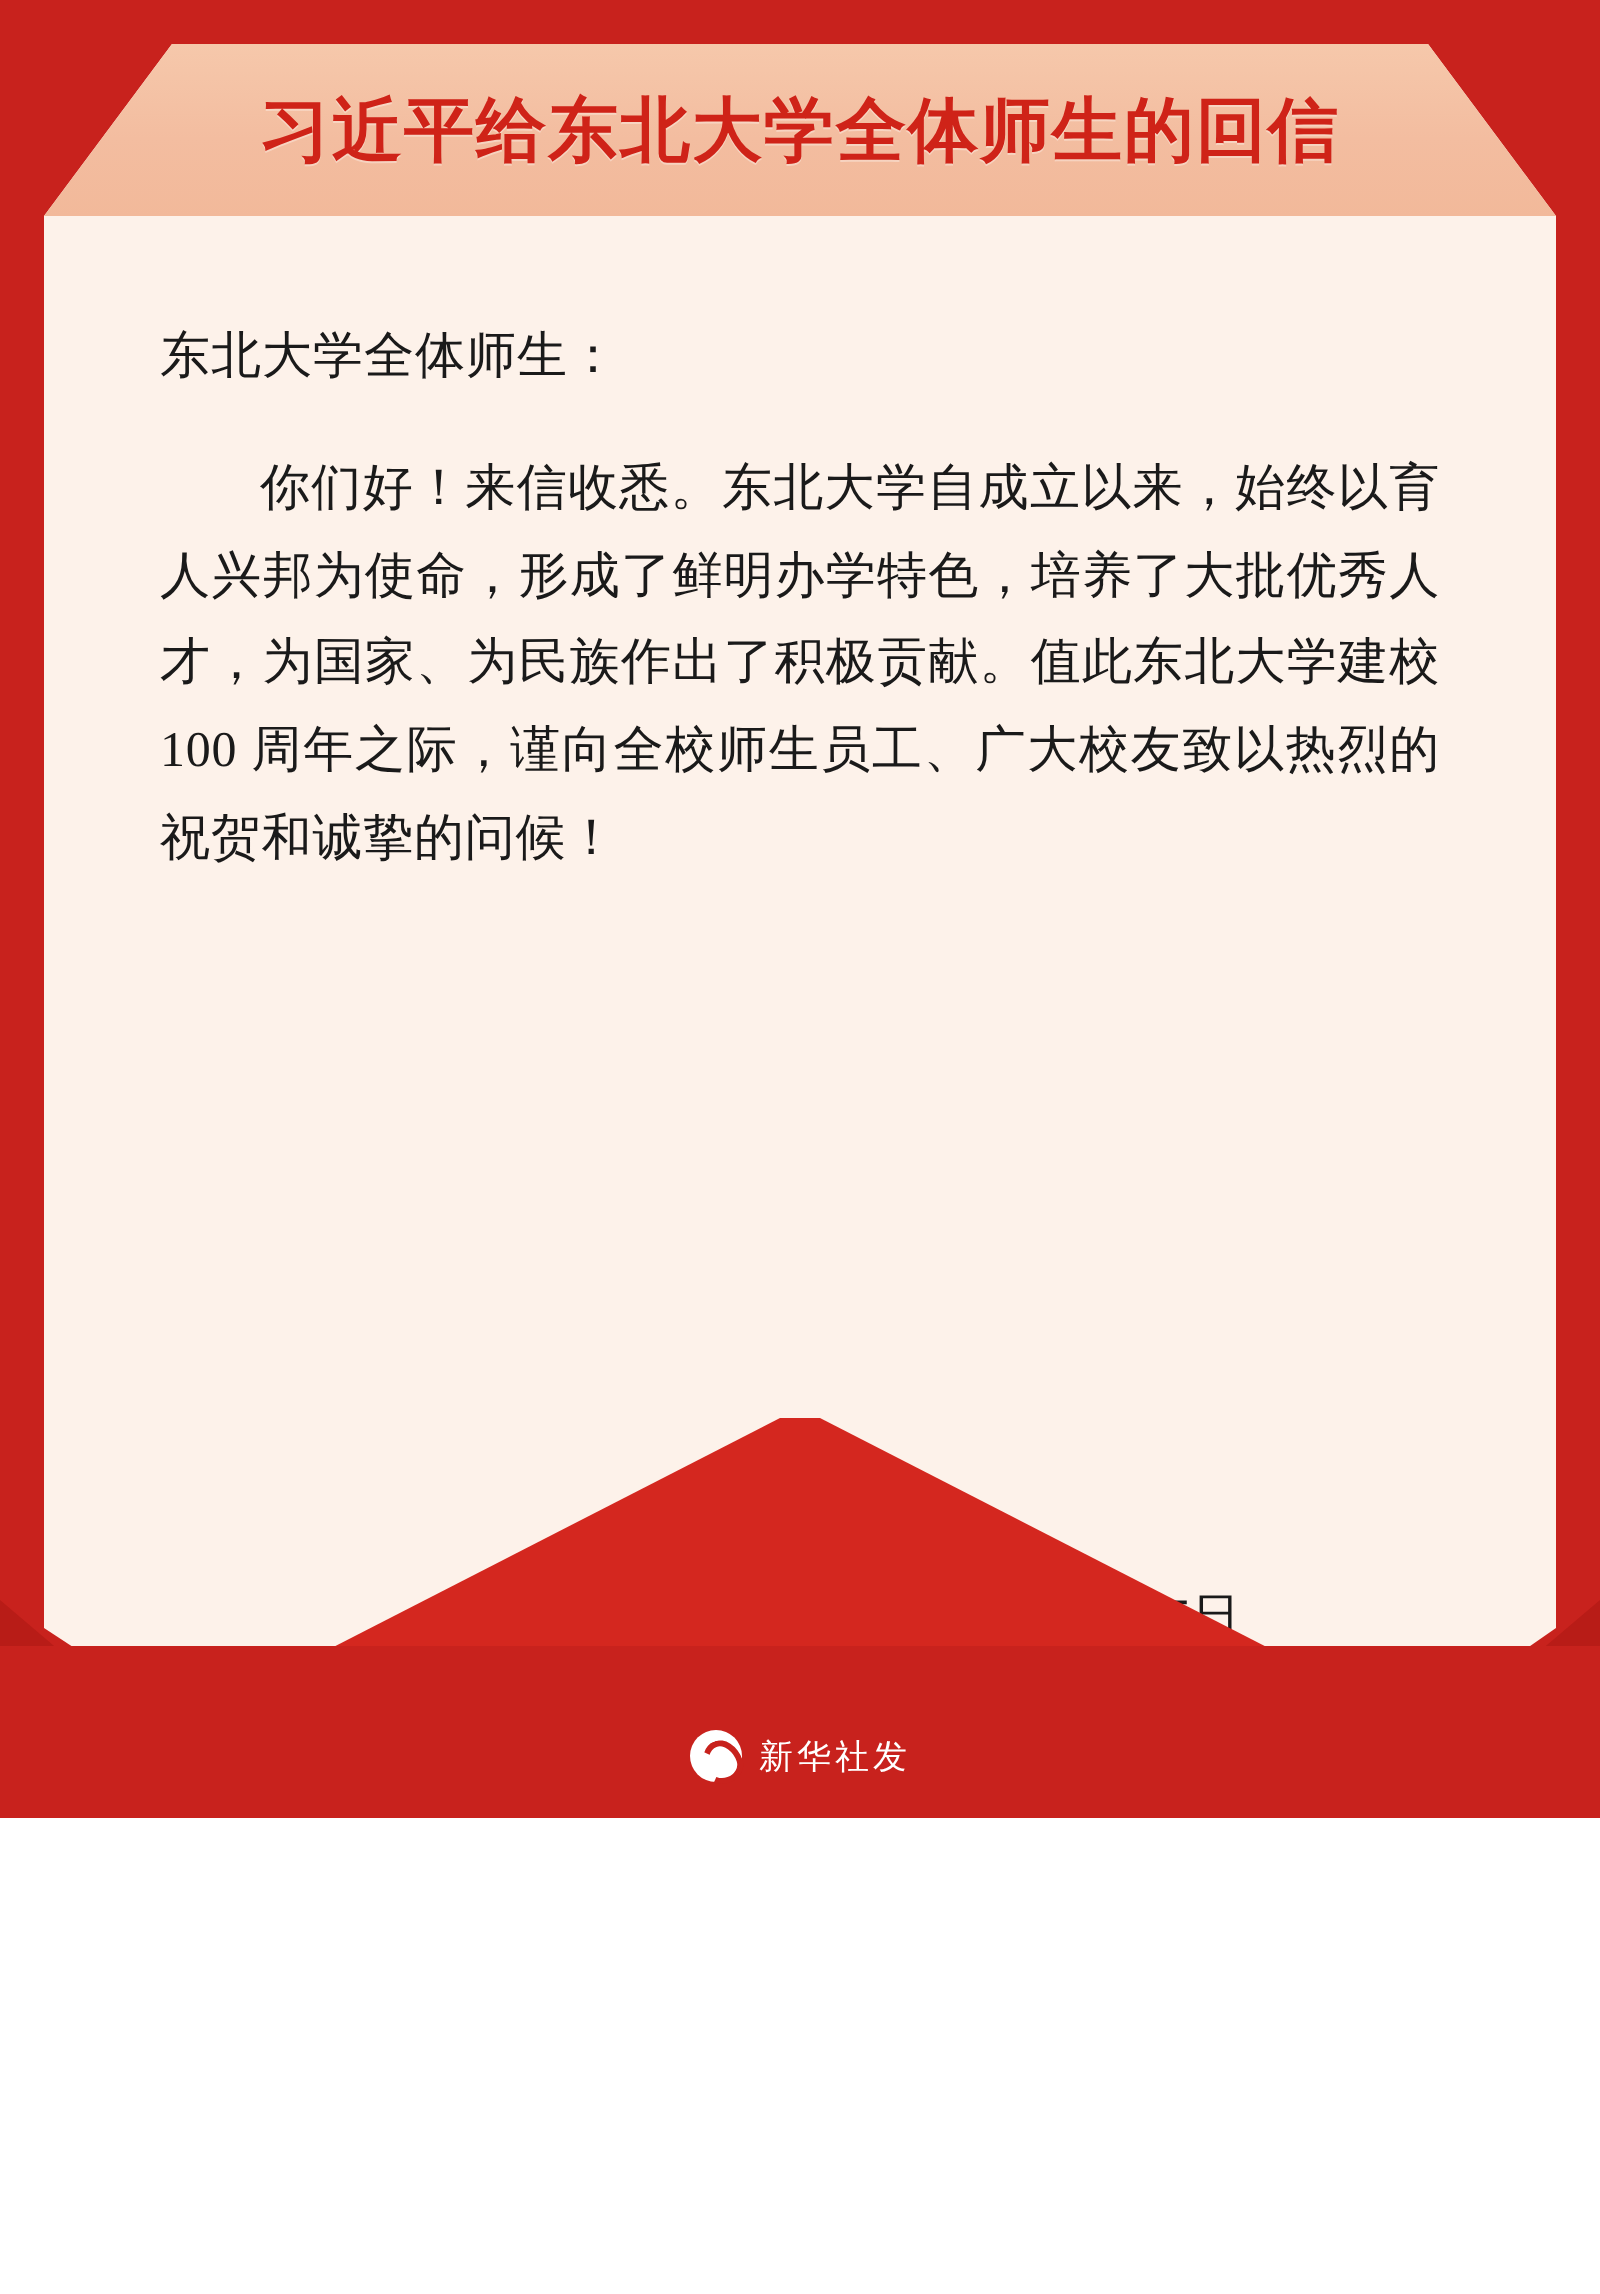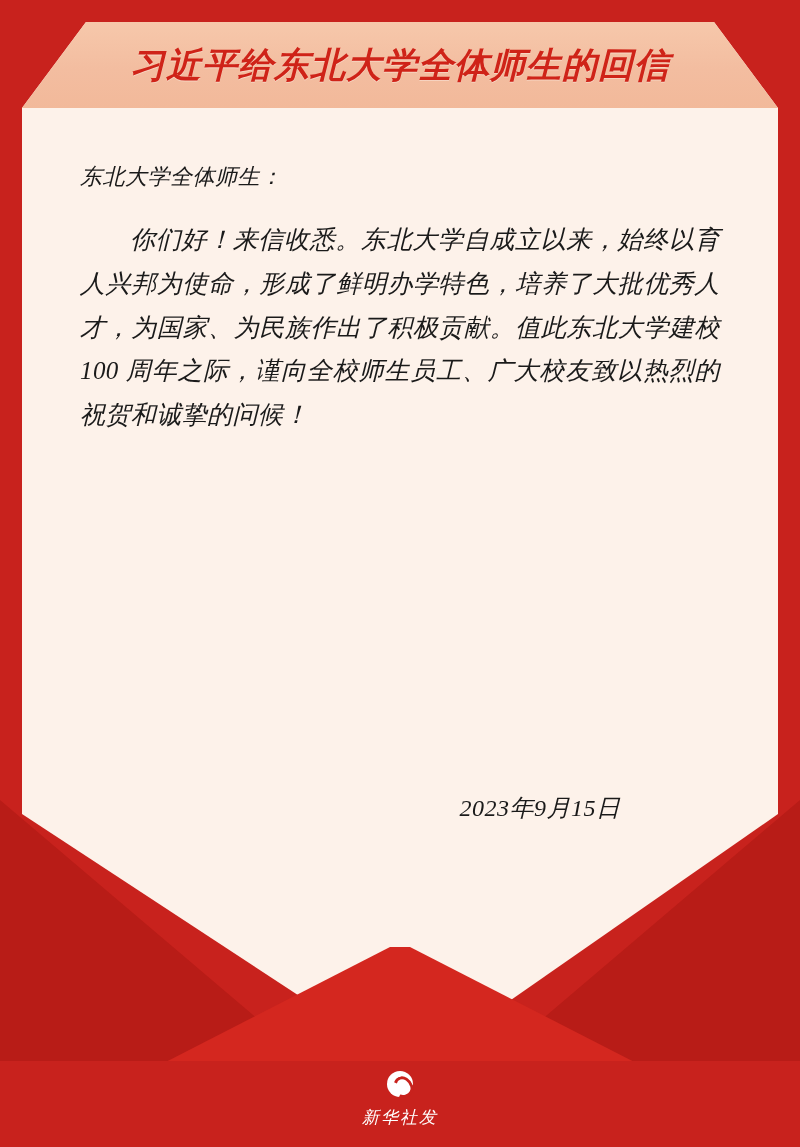--- a/index.html
+++ b/index.html
@@ -10,24 +10,23 @@
   body {
     width: 800px;
     height: 1147px;
     font-family: "Liberation Serif", serif;
     overflow: hidden;
   }
 
   .poster {
     position: relative;
     width: 800px;
-    height: 1147px;
+    height: 909px;
     background: #4d7c0f;
     overflow: hidden;
-    font-style: italic;
   }
 
   
   .frame {
     position: absolute;
     left: 0; top: 0;
     width: 800px; height: 1147px;
     background: #c8221d;
   }
 
@@ -77,21 +76,21 @@
   }
 
   
   .letter {
     position: absolute;
     left: 80px;
     top: 160px;
     width: 640px;
   }
   .salutation {
-    font-size: 22px;
+    font-size: 25px;
     line-height: 1.55;
     color: #1a1a1a;
     letter-spacing: 0.5px;
   }
   .para {
     font-size: 25px;
     line-height: 1.75;
     color: #1a1a1a;
     text-indent: 2em;
     letter-spacing: 0.4px;
@@ -152,23 +151,22 @@
   }
 
   
   .footer {
     position: absolute;
     left: 0;
     bottom: 18px;
     width: 800px;
     display: flex;
     align-items: center;
-    justify-content: flex-end;
+    justify-content: center;
     gap: 9px;
-    flex-direction: column;
   }
   .logo-mark {
     width: 26px;
     height: 26px;
     border-radius: 50%;
     background: #ffffff;
     display: inline-block;
     position: relative;
   }
   .logo-mark::before {

